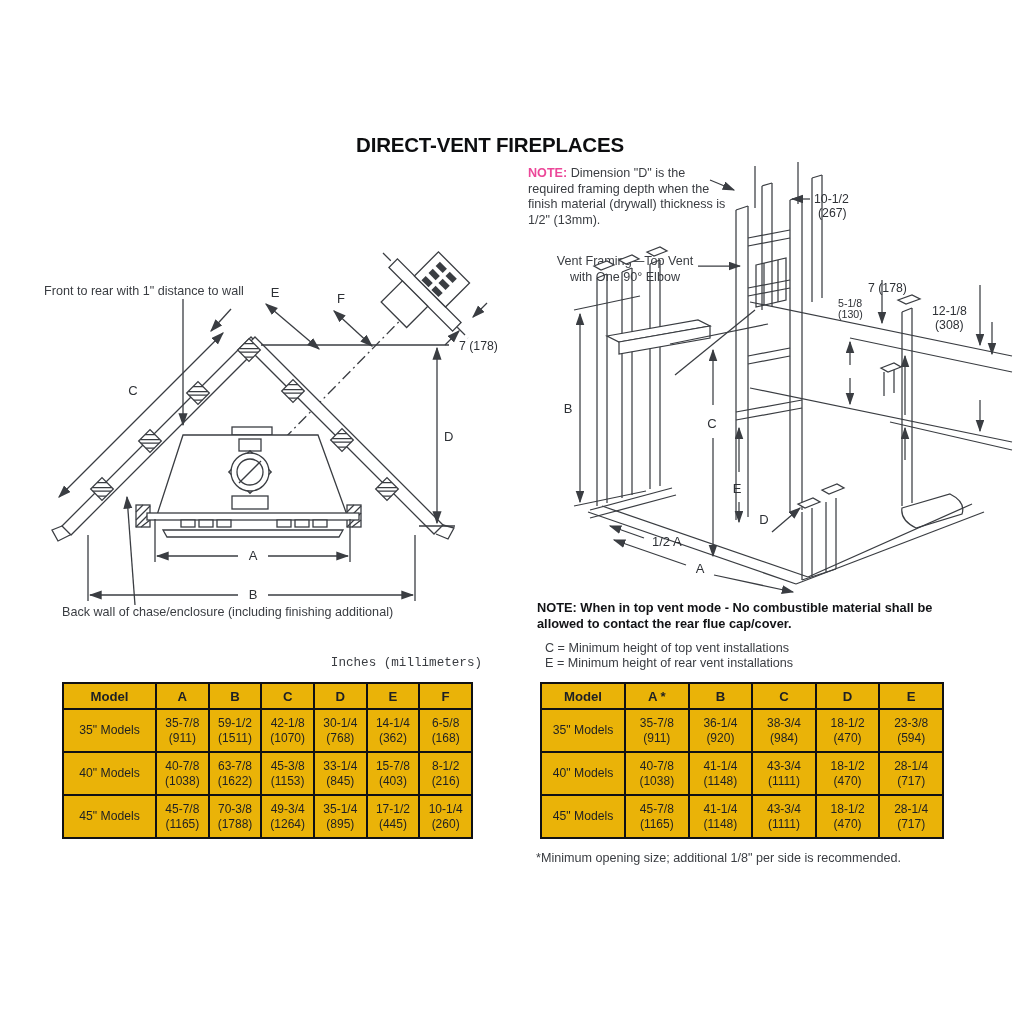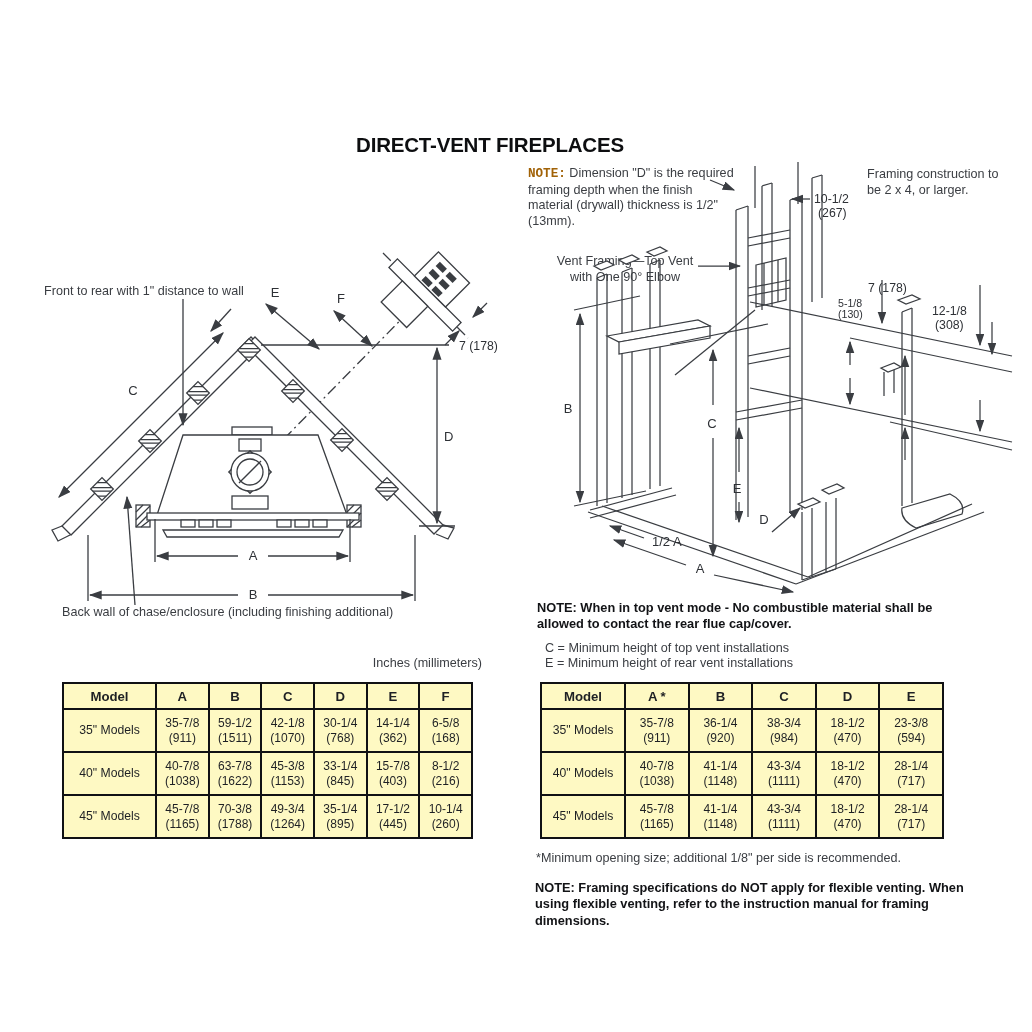--- a/index.html
+++ b/index.html
@@ -1,25 +1,25 @@
 <!DOCTYPE html>
 <html><head>
 <meta charset="utf-8">
 <style>
   html,body{margin:0;padding:0;background:#ffffff;}
   .page{position:relative;width:1032px;height:1032px;background:#ffffff;overflow:hidden;
         font-family:"Liberation Sans","DejaVu Sans",sans-serif;color:#3a3d42;}
   .abs{position:absolute;}
   .title{font-size:20.5px;font-weight:bold;color:#0d0e10;letter-spacing:-0.2px;text-align:center;}
   .txt{font-size:12.6px;line-height:1.24;color:#3a3d42;}
-  .b{font-weight:bold;color:#a16207;font-family:Liberation Mono, monospace;}
+  .b{font-weight:bold;color:#ec4899;}
   .boldnote{font-size:12.8px;font-weight:bold;color:#121316;line-height:1.28;}
   .center{text-align:center;}
   .right{text-align:right;}
-  table.spec{border-collapse:collapse;table-layout:fixed;background:#fef9c3;}
+  table.spec{border-collapse:collapse;table-layout:fixed;background:#eab308;}
   table.spec th,table.spec td{border:2px solid #101114;text-align:center;vertical-align:middle;padding:0;color:#1e2024;}
   table.spec th{font-size:13.2px;font-weight:bold;height:24px;}
   table.spec td{font-size:12px;height:41px;line-height:1.22;}
   table.spec td.model{font-size:12.2px;}
   svg{position:absolute;overflow:visible;}
   svg text{font-family:"Liberation Sans","DejaVu Sans",sans-serif;fill:#2e3136;stroke:none;}
   .dimletter{font-size:13px;}
   .dimnum{font-size:12.3px;}
   .dimsmall{font-size:10.6px;}
 </style>
@@ -28,30 +28,29 @@
 
 <div class="page">
 
   <div class="abs title" style="left:300px;top:133px;width:380px;">DIRECT-VENT FIREPLACES</div>
 
   <div class="abs txt" style="left:528px;top:166px;width:206px;">
     <span class="b">NOTE:</span>
     <span>Dimension "D" is the required framing depth when the finish material (drywall) thickness is 1/2" (13mm).</span>
   </div>
 
-  <div class="abs txt" style="left:867px;top:167px;width:142px;">Framing construction to be 2 x 4, or larger.</div>
 
   <div class="abs txt center" style="left:543px;top:254px;width:164px;">
     <div>Vent Framing—Top Vent</div>
     <div>with One 90° Elbow</div>
   </div>
 
   <div class="abs txt" style="left:44px;top:284px;">Front to rear with 1" distance to wall</div>
   <div class="abs txt" style="left:62px;top:605px;">Back wall of chase/enclosure (including finishing additional)</div>
-  <div class="abs txt right" style="left:330px;top:656px;width:152px;">Inches (millimeters)</div>
+  <div class="abs txt right" style="left:330px;top:656px;width:152px;font-family:Liberation Mono, monospace;">Inches (millimeters)</div>
 
   <svg class="abs" style="left:35px;top:253px;" width="480" height="365" viewBox="0 0 480 365">
     <defs>
       <marker id="ae" markerWidth="10" markerHeight="8" refX="9" refY="3.5" orient="auto">
         <path d="M0,0 L10,3.5 L0,7 Z" fill="#3a3d42" stroke="none"></path>
       </marker>
       <marker id="as" markerWidth="10" markerHeight="8" refX="9" refY="3.5" orient="auto-start-reverse">
         <path d="M0,0 L10,3.5 L0,7 Z" fill="#3a3d42" stroke="none"></path>
       </marker>
       <g id="hb">
@@ -469,15 +468,14 @@
           </td>
           <td>
             <div>28-1/4</div>
             <div>(717)</div>
           </td>
         </tr>
       </tbody>
     </table>
 
   <div class="abs txt" style="left:536px;top:851px;width:420px;">*Minimum opening size; additional 1/8" per side is recommended.</div>
-  <div class="abs boldnote" style="left:535px;top:880px;width:438px;">NOTE: Framing specifications do NOT apply for flexible venting. When using flexible venting, refer to the instruction manual for framing dimensions.</div>
 
 </div>
 
 </body></html>

